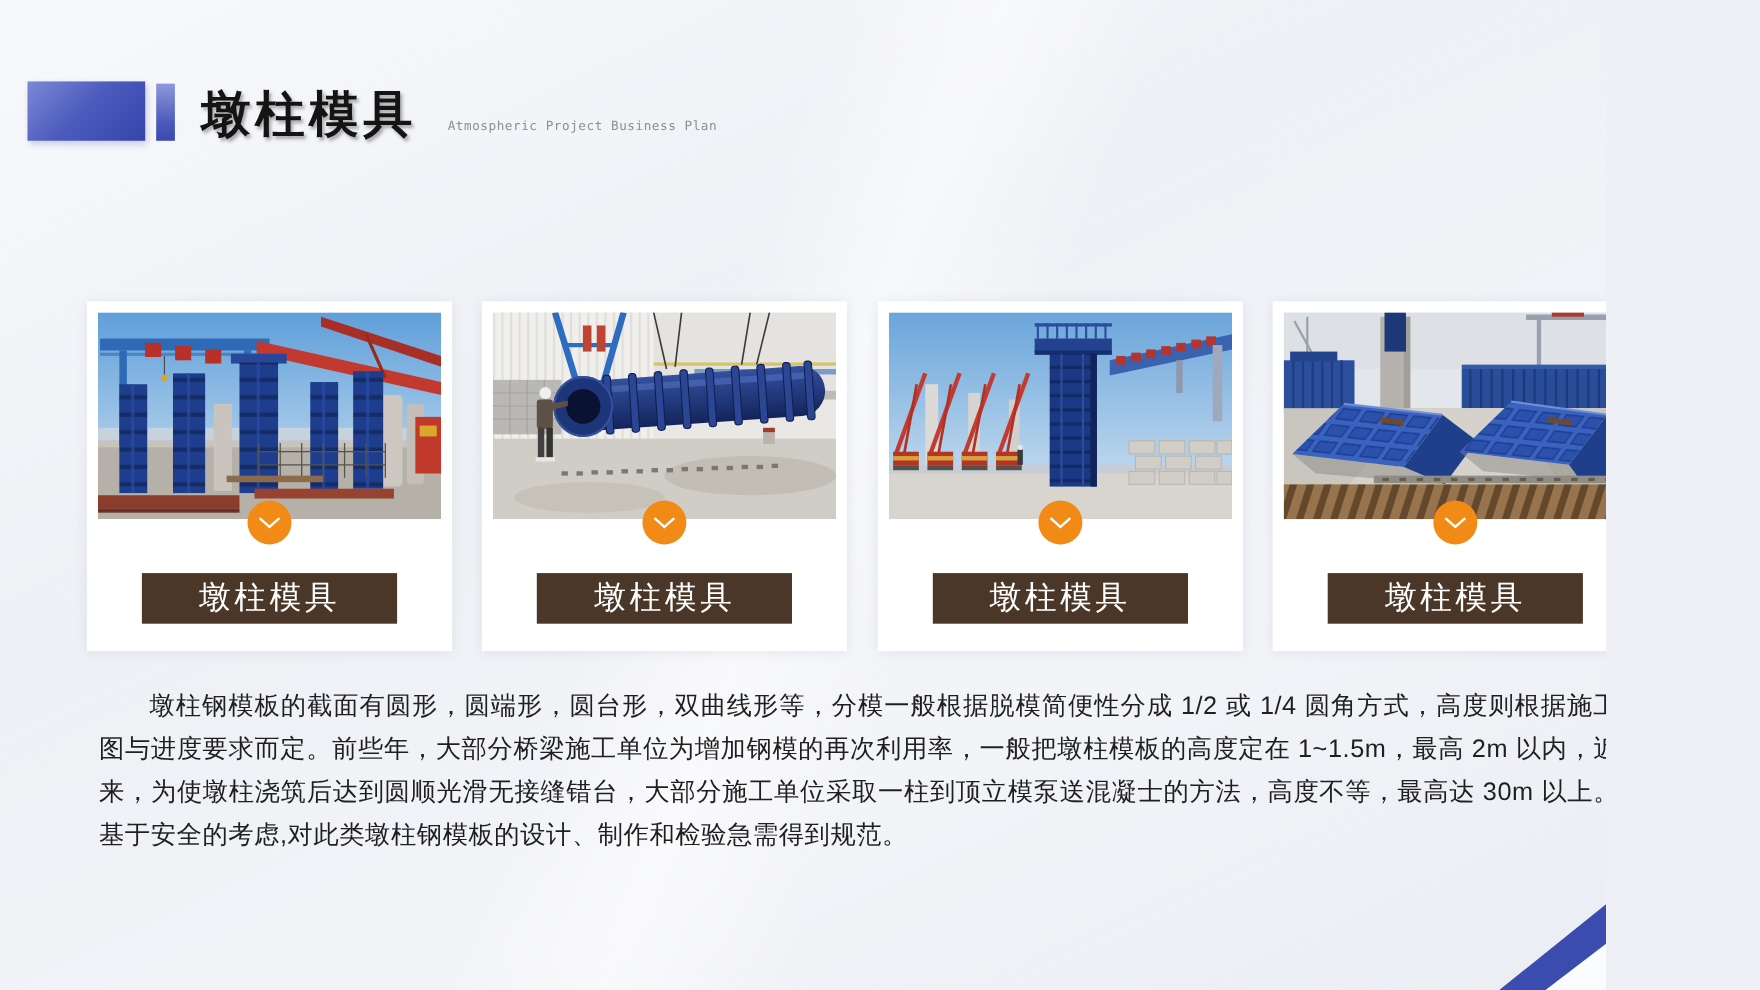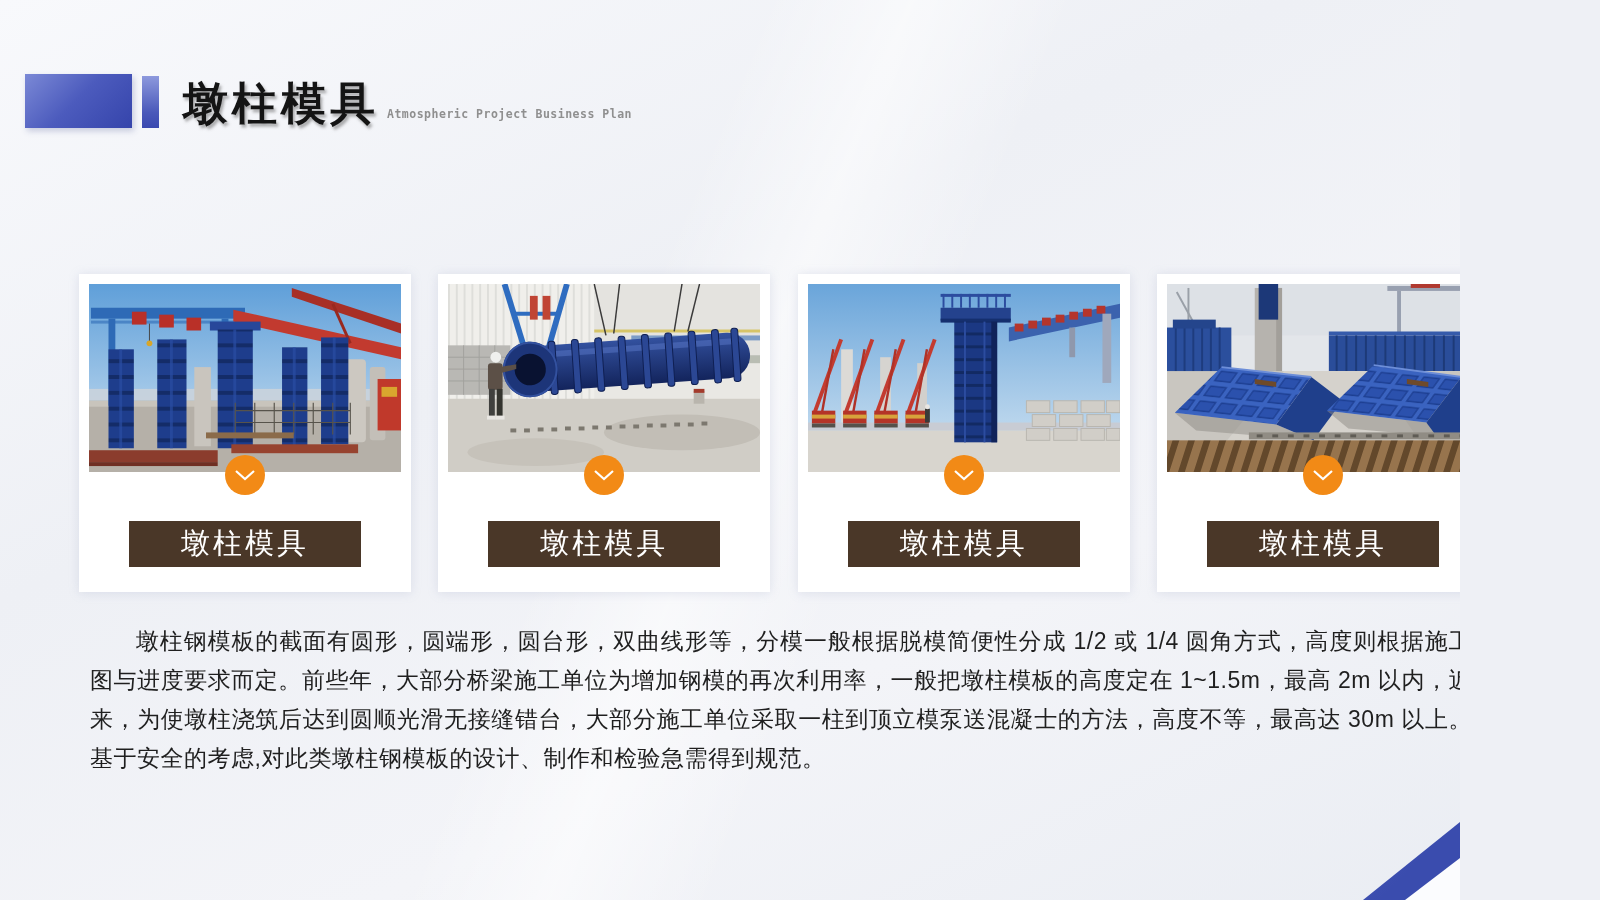--- a/index.html
+++ b/index.html
@@ -27,23 +27,23 @@
     background:linear-gradient(180deg,#8d99dd 0%,#4a59ba 70%,#3a49b0 100%);
   }
   .page-title{
     position:absolute; left:183px; top:74px;
     font-family:"Liberation Serif","DejaVu Serif",serif;
     font-size:45px; font-weight:700; color:#141414; letter-spacing:4px;
     text-shadow:2px 3px 3px rgba(105,105,105,.55);
     white-space:nowrap;
   }
   .page-subtitle{
-    position:absolute; left:387px; top:107px;
+    position:absolute; left:407px; top:107px;
     font-family:"DejaVu Sans Mono","Liberation Mono",monospace;
-    font-size:11.5px; color:#8f8f8f; letter-spacing:.5px; white-space:nowrap;font-weight:bold;
+    font-size:11.5px; color:#8f8f8f; letter-spacing:.5px; white-space:nowrap;
   }
   .logo{ position:absolute; left:1425px; top:50px; width:135px; height:80px; }
   
   .cards{
     position:absolute; left:79px; top:274px; width:1410px; height:318px;
     display:flex; justify-content:space-between;
   }
   .card{
     width:332px; height:318px; background:#ffffff;
     box-shadow:0 1px 10px rgba(140,152,185,.22);

